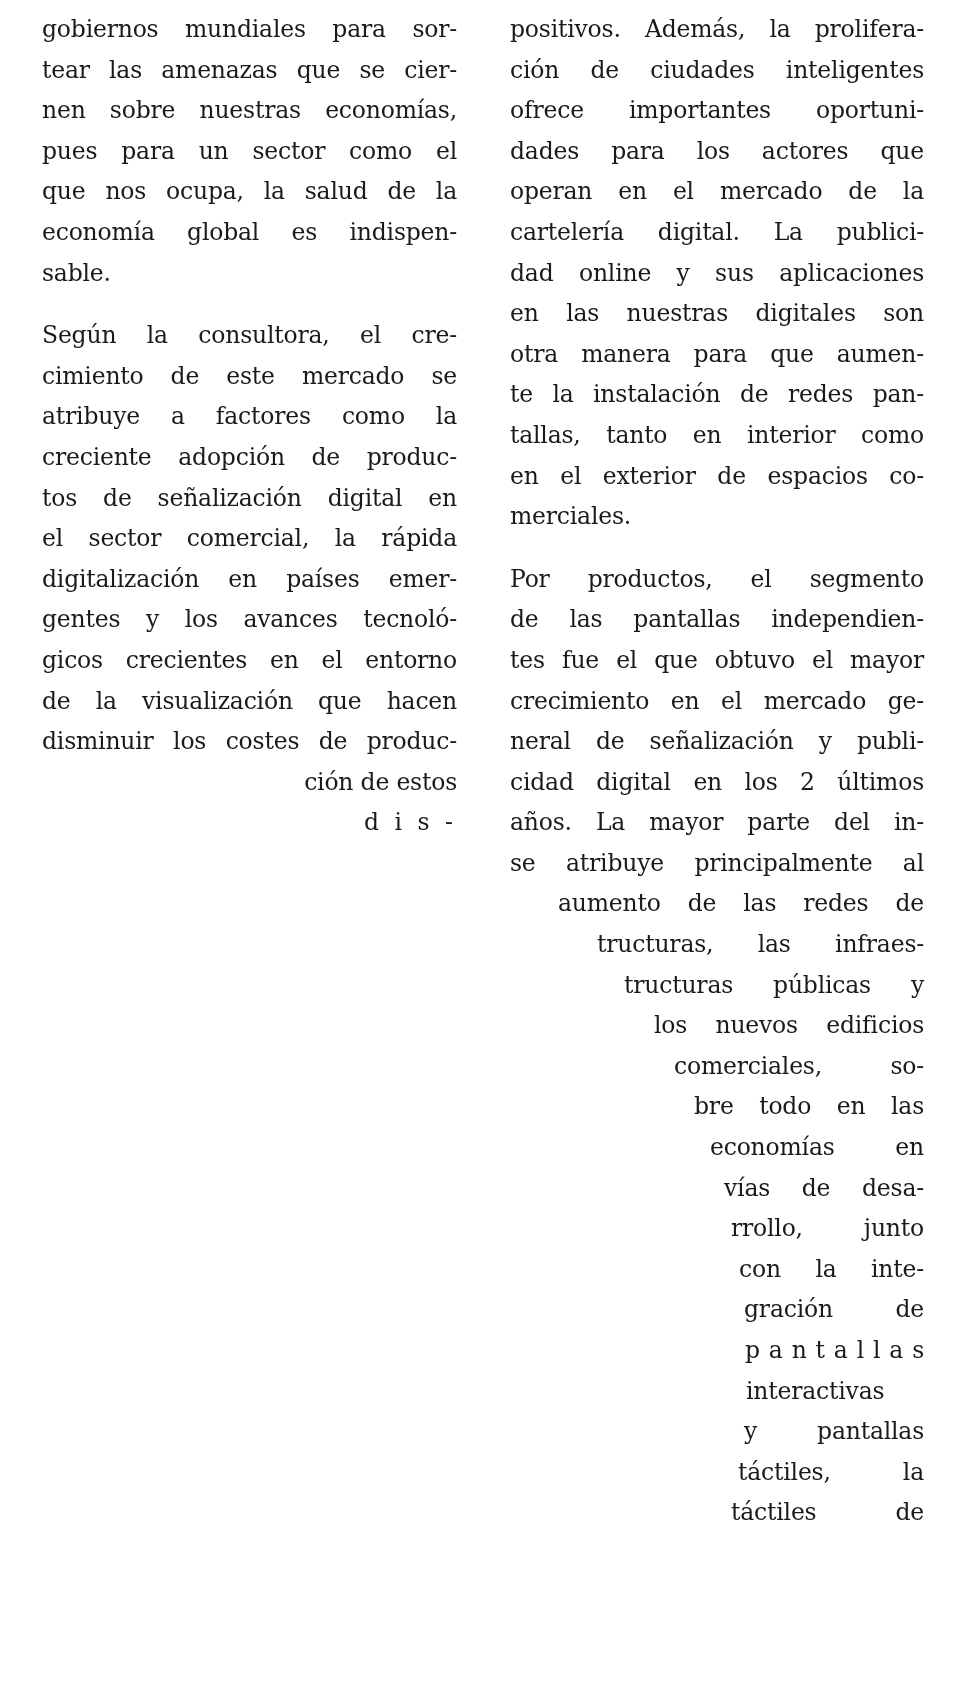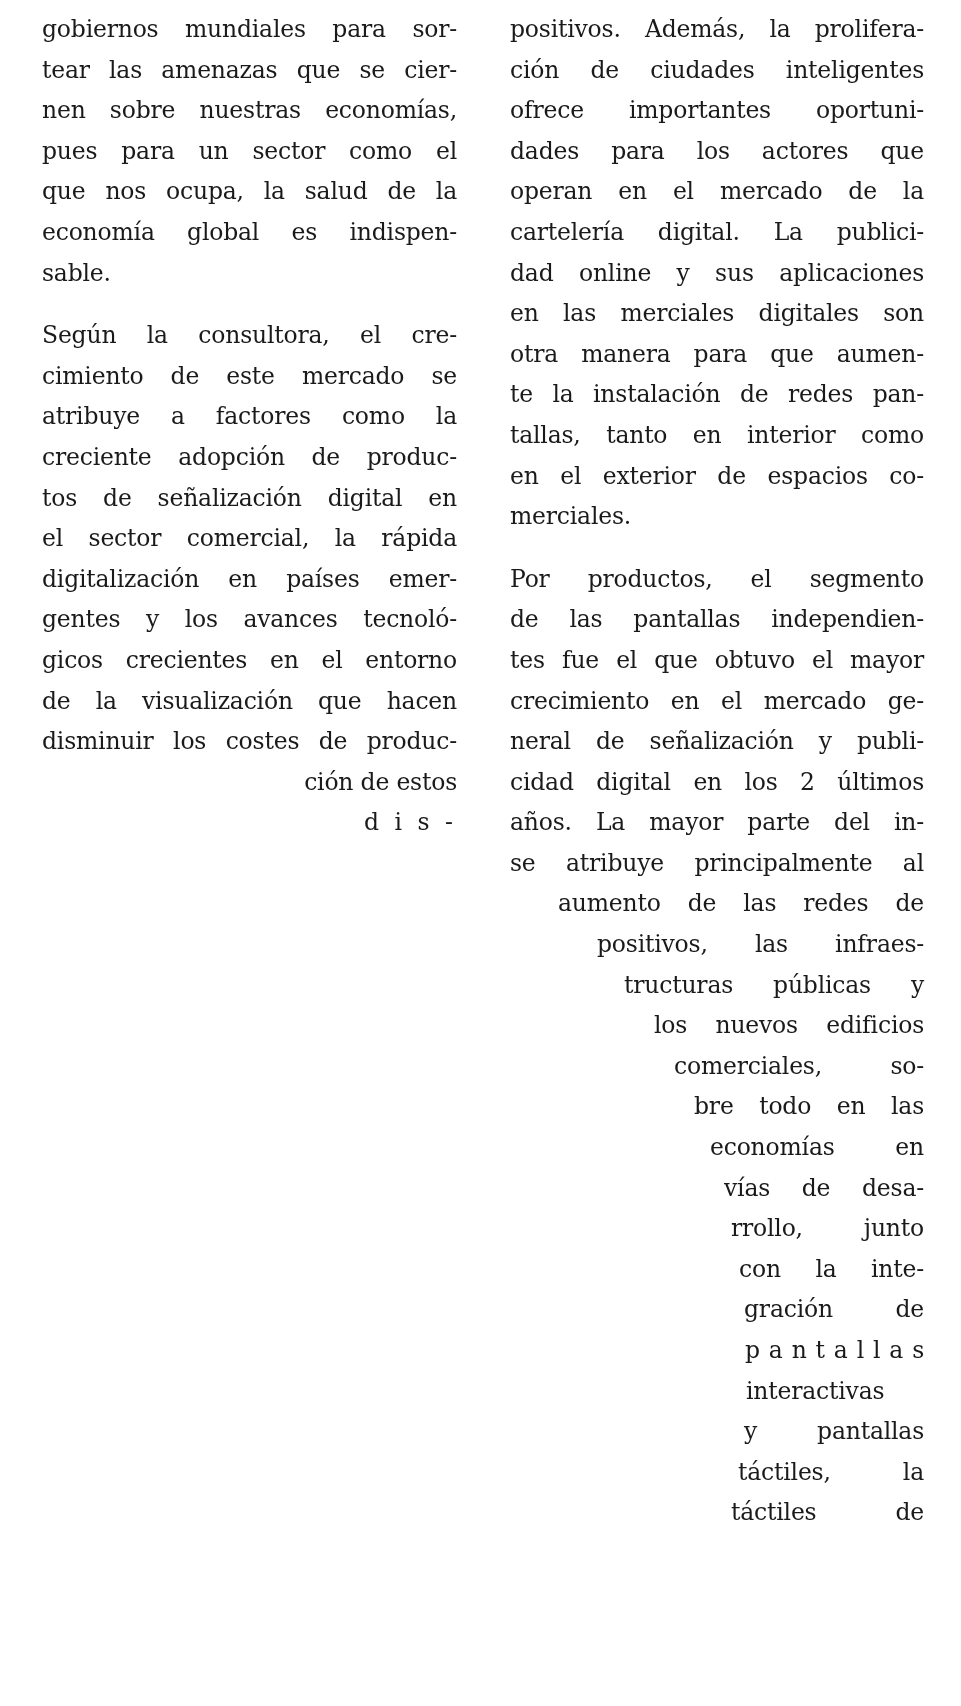--- a/index.html
+++ b/index.html
@@ -50,38 +50,38 @@
 
 <div class="col col-right">
   <div class="para first">
     <span class="line" style="width:414px">positivos. Además, la prolifera-</span>
     <span class="line" style="width:414px">ción de ciudades inteligentes</span>
     <span class="line" style="width:414px">ofrece importantes oportuni-</span>
     <span class="line" style="width:414px">dades para los actores que</span>
     <span class="line" style="width:414px">operan en el mercado de la</span>
     <span class="line" style="width:414px">cartelería digital. La publici-</span>
     <span class="line" style="width:414px">dad online y sus aplicaciones</span>
-    <span class="line" style="width:414px">en las merciales digitales son</span>
+    <span class="line" style="width:414px">en las nuestras digitales son</span>
     <span class="line" style="width:414px">otra manera para que aumen-</span>
     <span class="line" style="width:414px">te la instalación de redes pan-</span>
     <span class="line" style="width:414px">tallas, tanto en interior como</span>
     <span class="line" style="width:414px">en el exterior de espacios co-</span>
     <span class="line last" style="width:414px">merciales.</span>
   </div>
   <div class="para">
     <span class="line" style="width:414px">Por productos, el segmento</span>
     <span class="line" style="width:414px">de las pantallas independien-</span>
     <span class="line" style="width:414px">tes fue el que obtuvo el mayor</span>
     <span class="line" style="width:414px">crecimiento en el mercado ge-</span>
     <span class="line" style="width:414px">neral de señalización y publi-</span>
     <span class="line" style="width:414px">cidad digital en los 2 últimos</span>
     <span class="line" style="width:414px">años. La mayor parte del in-</span>
     <span class="line" style="width:414px">se atribuye principalmente al</span>
     <span class="line wrap" style="width:366px">aumento de las redes de</span>
-    <span class="line wrap" style="width:327px">positivos, las infraes-</span>
+    <span class="line wrap" style="width:327px">tructuras, las infraes-</span>
     <span class="line wrap" style="width:300px">tructuras públicas y</span>
     <span class="line wrap" style="width:270px">los nuevos edificios</span>
     <span class="line wrap" style="width:250px">comerciales, so-</span>
     <span class="line wrap" style="width:230px">bre todo en las</span>
     <span class="line wrap" style="width:214px">economías en</span>
     <span class="line wrap" style="width:200px">vías de desa-</span>
     <span class="line wrap" style="width:193px">rrollo, junto</span>
     <span class="line wrap" style="width:185px">con la inte-</span>
     <span class="line wrap" style="width:180px">gración de</span>
     <span class="line wrap" style="width:179px">p a n t a l l a s</span>

